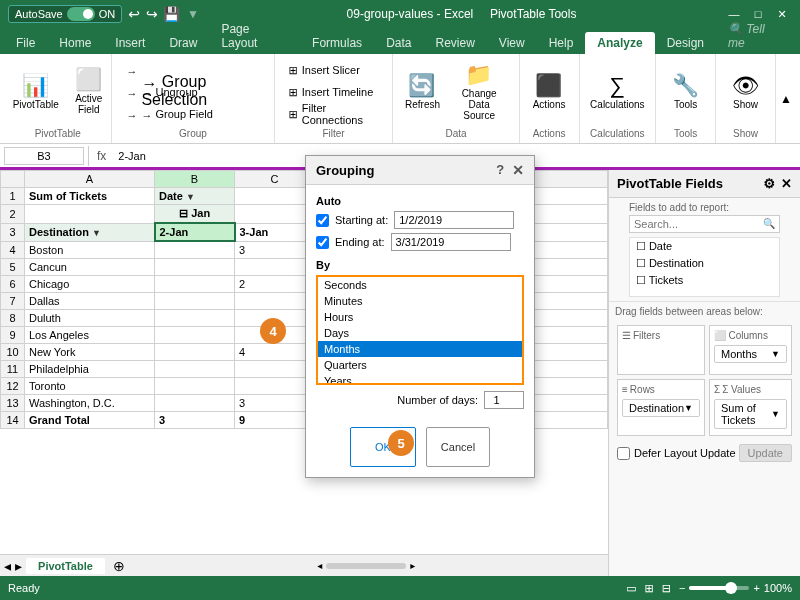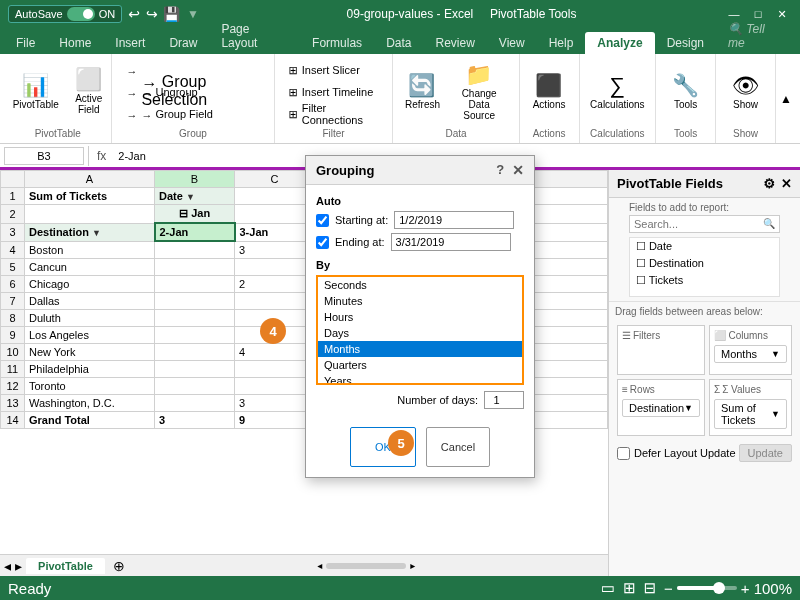--- a/index.html
+++ b/index.html
@@ -60,21 +60,21 @@
     .pivot-section { padding: 4px 20px; border-bottom: 1px solid #e0e0e0; }
     .pivot-section-label { font-size: 10px; color: #666; margin-bottom: 2px; }
     .pivot-field-box { border: 1px solid #ccc; background: #fff; padding: 2px 6px; margin: 2px 0; border-radius: 2px; display: flex; justify-content: space-between; align-items: center; }
     .pivot-areas { display: grid; grid-template-columns: 1fr 1fr; gap: 4px; padding: 4px 8px; }
     .pivot-area { border: 1px solid #ccc; background: #fff; padding: 4px; min-height: 50px; }
     .pivot-area-label { font-size: 10px; color: #666; margin-bottom: 4px; display: flex; align-items: center; gap: 2px; }
     .defer-row { padding: 4px 8px; display: flex; justify-content: space-between; align-items: center; font-size: 11px; }
     .update-btn { background: #e0e0e0; border: 1px solid #ccc; padding: 2px 8px; border-radius: 2px; cursor: pointer; font-size: 11px; color: #888; }
 
     
-    .status-bar { height: 24px; background: #217346; color: #fff; font-size: 15px; display: flex; align-items: center; justify-content: space-between; padding: 0 8px; }
+    .status-bar { height: 24px; background: #217346; color: #fff; font-size: 11px; display: flex; align-items: center; justify-content: space-between; padding: 0 8px; }
     .status-left { display: flex; gap: 16px; }
     .status-right { display: flex; align-items: center; gap: 8px; }
     .zoom-controls { display: flex; align-items: center; gap: 4px; }
     .sheet-tab { background: #fff; color: #217346; padding: 2px 12px; font-size: 11px; border-radius: 2px 2px 0 0; font-weight: 600; }
     .dialog { background: #fff; border: 1px solid #999; box-shadow: 2px 4px 12px rgba(0,0,0,0.25); width: 230px; position: absolute; top: 155px; left: 285px; pointer-events: all; }
     .dialog-title { background: #f0f0f0; border-bottom: 1px solid #d0d0d0; padding: 6px 10px; font-size: 13px; font-weight: 600; display: flex; justify-content: space-between; align-items: center; }
     .dialog-close { cursor: pointer; font-size: 14px; color: #555; }
     .dialog-help { cursor: pointer; font-size: 13px; color: #555; }
     .dialog-body { padding: 10px; }
     .dialog-section-label { font-size: 11px; font-weight: 600; margin-bottom: 4px; }

